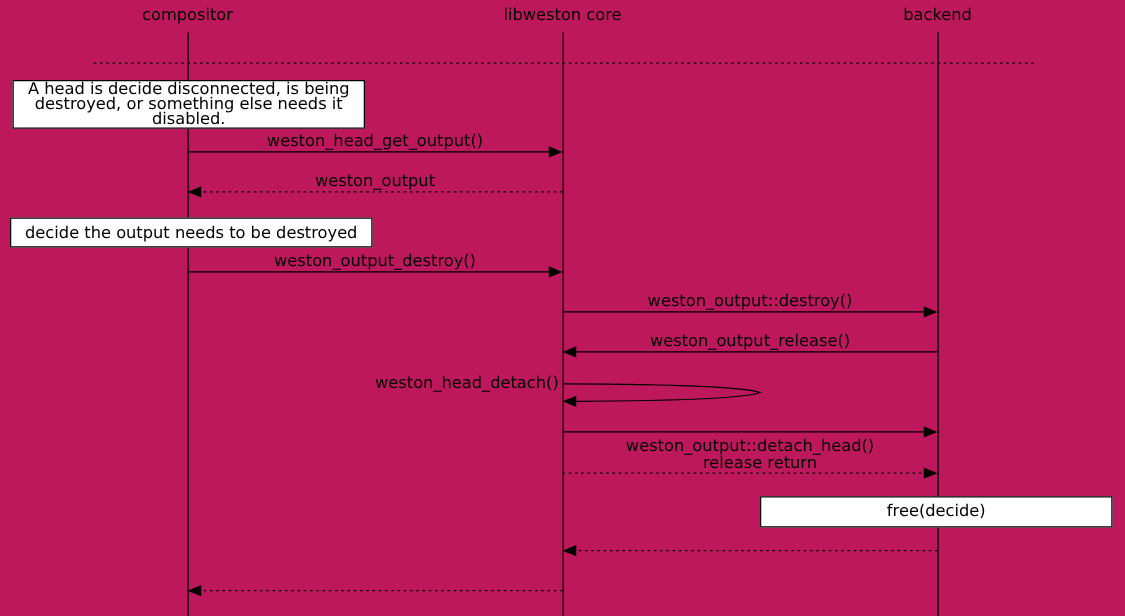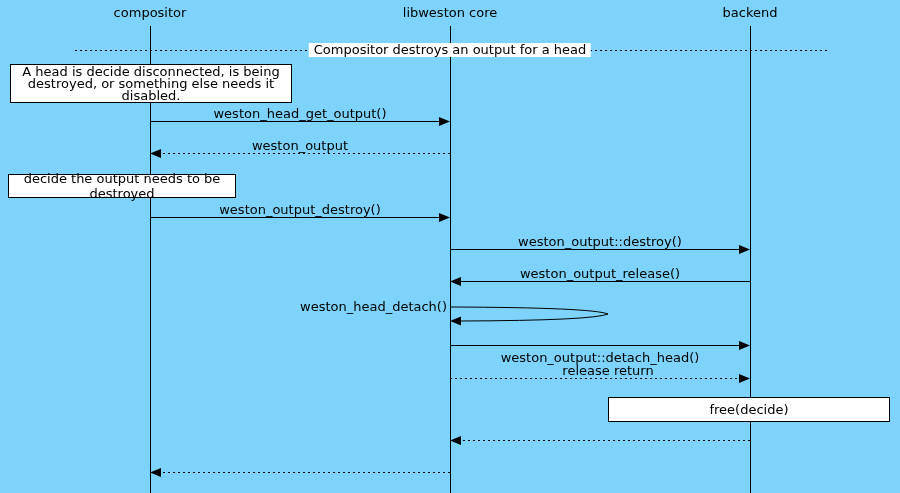--- a/index.html
+++ b/index.html
@@ -2,21 +2,21 @@
 <html><head>
 <meta charset="utf-8">
 <style>
   * { margin: 0; padding: 0; box-sizing: border-box; }
   html, body { background: #ffffff; }
   body { font-family: "DejaVu Sans", sans-serif; }
   .diagram {
     position: relative;
     width: 900px;
     height: 493px;
-    background: #7dd3fc;
+    background: #be185d;
     overflow: hidden;
   }
   .diagram svg { position: absolute; top: 0; left: 0; }
   svg line, svg path { stroke: #000000; stroke-width: 1; fill: none; }
   svg line.dotted { stroke-dasharray: 2,3; }
   svg polygon { fill: #000000; stroke: none; }
   .lbl {
     position: absolute;
     font-size: 13px;
     color: #000000;
@@ -77,24 +77,23 @@
     <polygon points="450,440.5 461,436 461,445"></polygon>
 
     <line class="dotted" x1="450" y1="472.5" x2="157" y2="472.5"></line>
     <polygon points="150,472.5 161,468 161,477"></polygon>
   </svg>
 
   <div class="lbl center" style="left:150px; top:6px;">compositor</div>
   <div class="lbl center" style="left:450px; top:6px;">libweston core</div>
   <div class="lbl center" style="left:750px; top:6px;">backend</div>
 
-  <div class="lbl center bg" style="left:450px; top:43px;">Compositor destroys an output for a head</div>
 
   <div class="note multiline" style="left:10px; top:64px; width:282px; height:39px;">A head is decide disconnected, is being destroyed, or something else needs it disabled.</div>
-  <div class="note single" style="left:8px; top:174px; width:228px; height:24px;">decide the output needs to be destroyed</div>
+  <div class="note single" style="left:8px; top:174px; width:290px; height:24px;">decide the output needs to be destroyed</div>
   <div class="note single" style="left:608px; top:397px; width:282px; height:25px;">free(decide)</div>
 
   <div class="lbl center" style="left:300px; top:107px;">weston_head_get_output()</div>
   <div class="lbl center" style="left:300px; top:139px;">weston_output</div>
   <div class="lbl center" style="left:300px; top:203px;">weston_output_destroy()</div>
   <div class="lbl center" style="left:600px; top:235px;">weston_output::destroy()</div>
   <div class="lbl center" style="left:600px; top:267px;">weston_output_release()</div>
   <div class="lbl" style="right:453px; top:300px;">weston_head_detach()</div>
   <div class="lbl center" style="left:600px; top:331px;margin-top:20px;">weston_output::detach_head()</div>
   <div class="lbl center" style="left:608px; top:364px;">release return</div>

